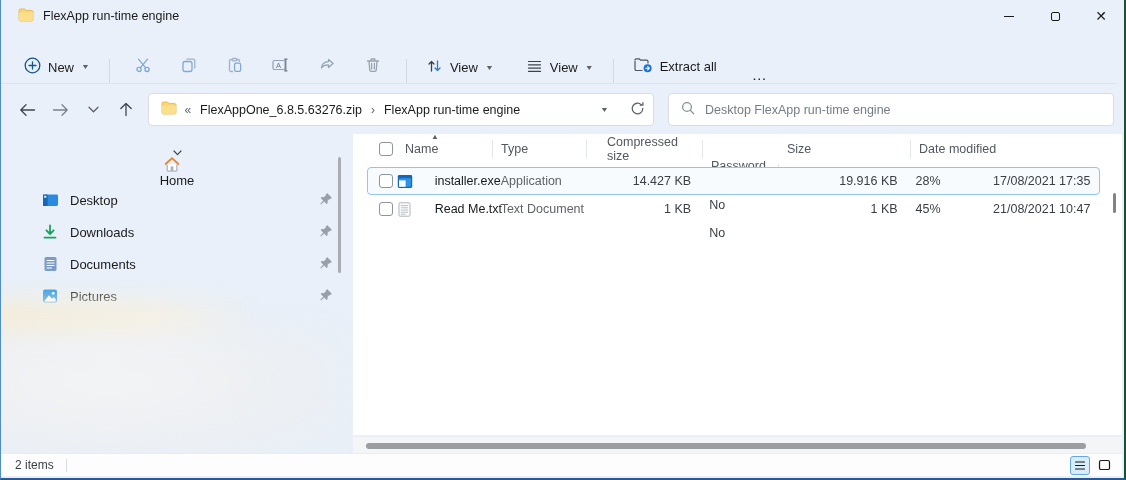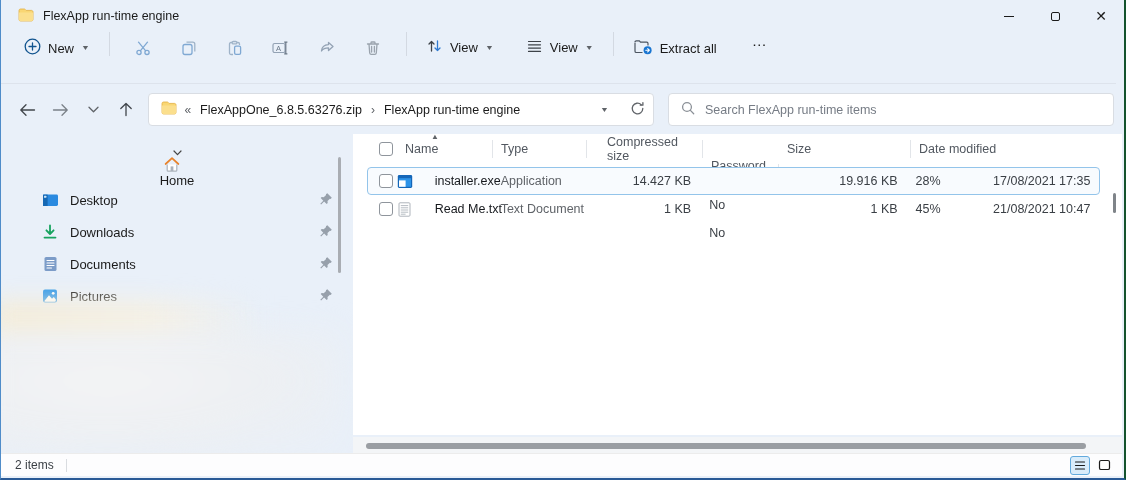--- a/index.html
+++ b/index.html
@@ -29,21 +29,21 @@
   .title-text { font-size:12.5px; }
   .win-controls { display:flex; height:32px; }
   .win-btn { width:46px; height:32px; display:flex; align-items:center; justify-content:center; color:#1b1b1b; }
   .glyph-min { width:10px; height:1px; background:#1b1b1b; display:block; }
   .glyph-max { width:9px; height:9px; border:1px solid #1b1b1b; border-radius:2px; display:block; }
   .glyph-close { font-size:14px; line-height:1; font-family:"DejaVu Sans", sans-serif; }
 
   
   .toolbar {
     position: absolute; top:32px; left:0; right:8px; height:52px;
-    display:flex; align-items:flex-start; padding:0 14px;
+    display:flex; align-items:flex-end; padding:0 14px;
     border-bottom: 1px solid rgba(0,0,0,0.05);
   }
   .tb-btn { display:flex; align-items:center; gap:7px; padding:6px 9px; border-radius:4px; }
   .tb-label { font-size:13px; }
   .chev { font-size:9px; color:#5f6368; transform:scaleY(0.8); }
   .tb-divider { width:1px; height:24px; background:#d3d9e2; margin:0 10px; }
   .tb-iconbtn { width:46px; height:34px; display:flex; align-items:center; justify-content:center; border-radius:4px; }
   .tb-group { display:flex; align-items:center; }
   .more-dots { font-size:15px; letter-spacing:1px; color:#1b1b1b; padding:0 12px; }
 
@@ -318,21 +318,21 @@
       </span>
     </div>
 
     <div class="search-box">
       <span>
         <svg width="14" height="14" viewBox="0 0 14 14" fill="none" stroke="#8b9097" stroke-width="1.3" stroke-linecap="round">
             <circle cx="6" cy="6" r="4.4"></circle>
             <path d="M9.4 9.4 12.7 12.7"></path>
           </svg>
       </span>
-      <span class="search-placeholder">Search FlexApp run-time items</span>
+      <span class="search-placeholder">Desktop FlexApp run-time engine</span>
     </div>
   </div>
 
   <div class="sidebar">
     <div class="side-item root">
       <span class="side-chev">
         <svg width="9" height="6" viewBox="0 0 9 6" fill="none" stroke="#454545" stroke-width="1.2" stroke-linecap="round" stroke-linejoin="round">
             <path d="M1 1 4.5 4.7 8 1"></path>
           </svg>
       </span>

